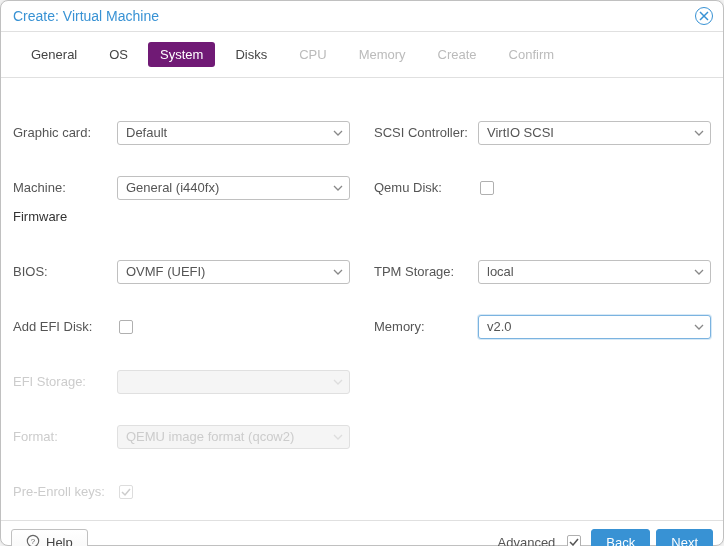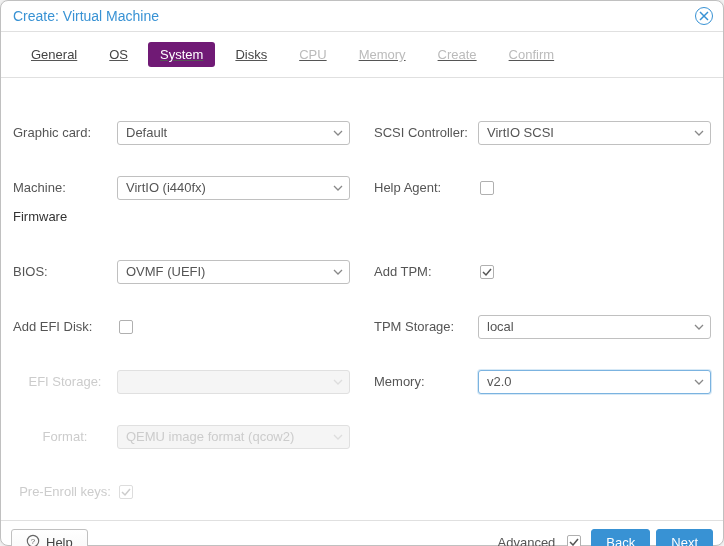--- a/index.html
+++ b/index.html
@@ -45,21 +45,20 @@
     cursor: pointer;
     color: #3892d4;
   }
   .close-btn svg { width: 10px; height: 10px; }
   .tabbar {
     display: flex;
     gap: 8px;
     padding: 10px 16px 10px 18px;
     border-bottom: 1px solid #e0e0e0;
     align-items: center;
-    text-decoration: underline;
   }
   .tab {
     padding: 5px 12px;
     border-radius: 3px;
     cursor: pointer;
     color: #444;
     font-size: 13px;
   }
   .tab.active {
     background: #701a75;
@@ -84,21 +83,21 @@
     display: flex;
     align-items: center;
     height: 29px;
     margin-top: 26px;
   }
   .row label {
     width: 104px;
     color: #555;
     font-size: 13px;
   }
-  .row.disabled label { color: #ccc; text-align: center; }
+  .row.disabled label { color: #ccc; }
   .section-header {
     height: 29px;
     display: flex;
     align-items: center;
     color: #333;
     font-size: 13px;
   }
   .combo {
     flex: 1;
     height: 24px;
@@ -211,21 +210,21 @@
               <svg viewBox="0 0 10 10">
                 <path d="M1 3 L5 7 L9 3" stroke="currentColor" stroke-width="1.3" fill="none"></path>
               </svg>
             </span>
         </div>
       </div>
 
       <div class="row">
         <label>Machine:</label>
         <div class="combo">
-          <span>VirtIO (i440fx)</span>
+          <span>General (i440fx)</span>
           <span class="chev">
               <svg viewBox="0 0 10 10">
                 <path d="M1 3 L5 7 L9 3" stroke="currentColor" stroke-width="1.3" fill="none"></path>
               </svg>
             </span>
         </div>
       </div>
 
       <div class="section-header">Firmware</div>
 
@@ -291,36 +290,28 @@
           <span>VirtIO SCSI</span>
           <span class="chev">
               <svg viewBox="0 0 10 10">
                 <path d="M1 3 L5 7 L9 3" stroke="currentColor" stroke-width="1.3" fill="none"></path>
               </svg>
             </span>
         </div>
       </div>
 
       <div class="row">
-        <label>Help Agent:</label>
+        <label>Qemu Disk:</label>
         <span class="checkbox">
           
         </span>
       </div>
 
       <div class="section-header">&nbsp;</div>
 
-      <div class="row">
-        <label>Add TPM:</label>
-        <span class="checkbox checked">
-          <svg viewBox="0 0 10 10">
-              <path d="M1 5 L4 8 L9 2" stroke="currentColor" stroke-width="1.5" fill="none"></path>
-            </svg>
-        </span>
-      </div>
 
       <div class="row">
         <label>TPM Storage:</label>
         <div class="combo">
           <span>local</span>
           <span class="chev">
               <svg viewBox="0 0 10 10">
                 <path d="M1 3 L5 7 L9 3" stroke="currentColor" stroke-width="1.3" fill="none"></path>
               </svg>
             </span>

